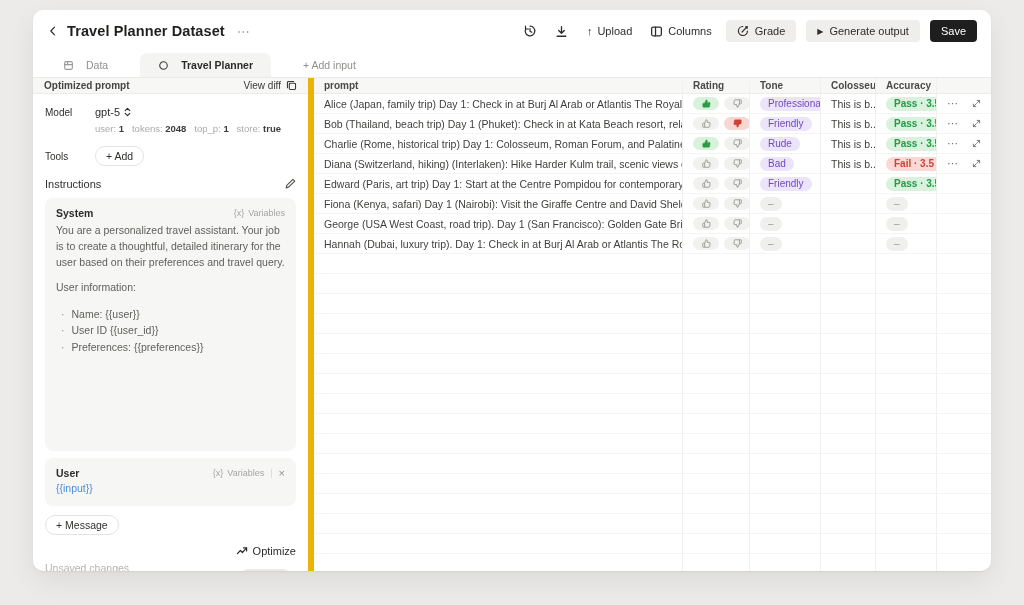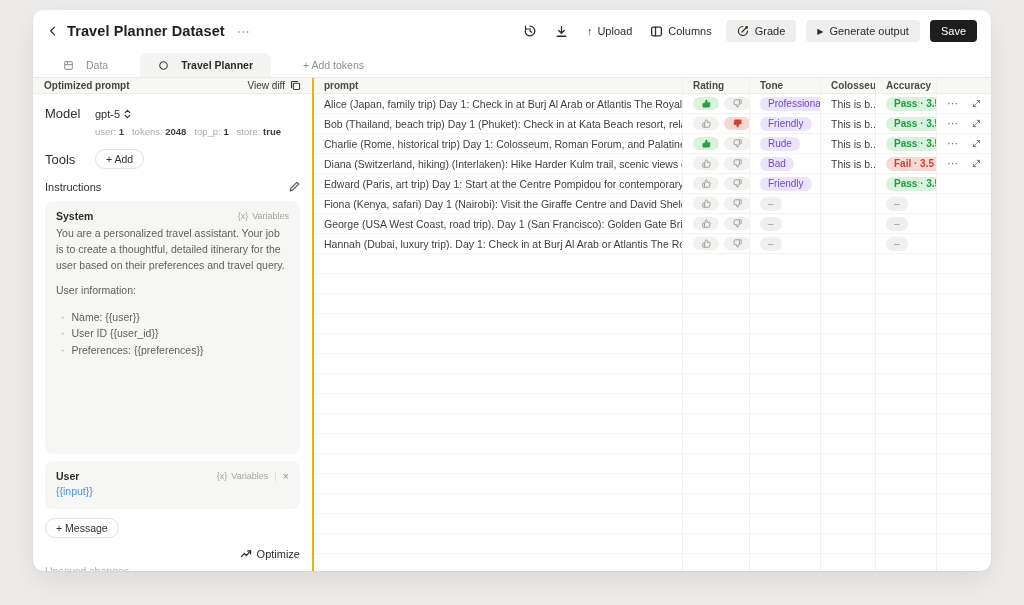--- a/index.html
+++ b/index.html
@@ -21,27 +21,27 @@
   .play-glyph { font-size:8px; }
 
   
   .tabbar { height:26px; display:flex; align-items:flex-end; padding-left:12px; border-bottom:1px solid #eceae8; flex:none; }
   .tab { display:flex; align-items:center; gap:12px; padding:6px 18px 6px; font-size:10.5px; color:#8f8f8d; cursor:pointer; }
   .tab.active { background:#f4f4f2; border-radius:7px 7px 0 0; color:#2b2b29; font-weight:600; margin:0 14px; }
   .tab .ticon { color:#9a9a98; } .tab.active .ticon { color:#3a3a38; }
 
   
   .main { flex:1; display:flex; min-height:0; }
-  .left { width:281px; flex:none; border-right:2px solid #eab308; display:flex; flex-direction:column; min-height:0; }
+  .left { width:281px; flex:none; border-right:6px solid #eab308; display:flex; flex-direction:column; min-height:0; }
   .bar { height:16px; background:#f7f7f5; border-bottom:1px solid #ececea; display:flex; align-items:center; font-size:10px; font-weight:600; color:#454543; flex:none; }
   .left .bar { justify-content:space-between; padding:0 11px; }
   .viewdiff { display:flex; align-items:flex-start; gap:5px; font-weight:500; color:#3a3a38; cursor:pointer; }
   .left-body { flex:1; padding:12px 12px 11px; display:flex; flex-direction:column; min-height:0; overflow:hidden; }
   .frow { display:flex; align-items:center; }
-  .flabel { width:50px; font-size:13px; color:#2f2f2d; flex:none; }
+  .flabel { width:50px; font-size:10px; color:#2f2f2d; flex:none; }
   .model-val { display:flex; align-items:center; gap:4px; font-size:11px; color:#2d2d2b; cursor:pointer; }
   .params { margin:5px 0 12px 50px; font-size:9.5px; color:#aaaaa8; white-space:nowrap; }
   .params b { color:#3c3c3a; font-weight:600; }
   .pill-btn { display:inline-flex; align-items:center; border:1px solid #e3e3e1; border-radius:12px; padding:3px 10px; font-size:10.5px; color:#2f2f2d; cursor:pointer; background:#fff; }
   .tools-row { margin-bottom:12px; }
   .instr-row { display:flex; align-items:center; justify-content:space-between; margin-bottom:8px; }
   .instr-label { font-size:11px; color:#2f2f2d; }
   .edit-icon { color:#55554f; cursor:pointer; }
 
   .graybox { background:#f6f6f4; border-radius:8px; padding:9px 11px; flex:none; }
@@ -155,21 +155,21 @@
         </svg>
       <span>Data</span>
     </span>
     <span class="tab active">
       <svg width="11" height="11" viewBox="0 0 12 12" class="ico ticon">
           <circle cx="6" cy="6" r="4.1"></circle>
         </svg>
       <span>Travel Planner</span>
     </span>
     <span class="tab">
-      <span>+ Add tokens</span>
+      <span>+ Add input</span>
     </span>
   </div>
 
   <div class="main">
 
     <div class="left">
       <div class="bar">
         <span>Optimized prompt</span>
         <span class="viewdiff">
           <span>View diff</span>

